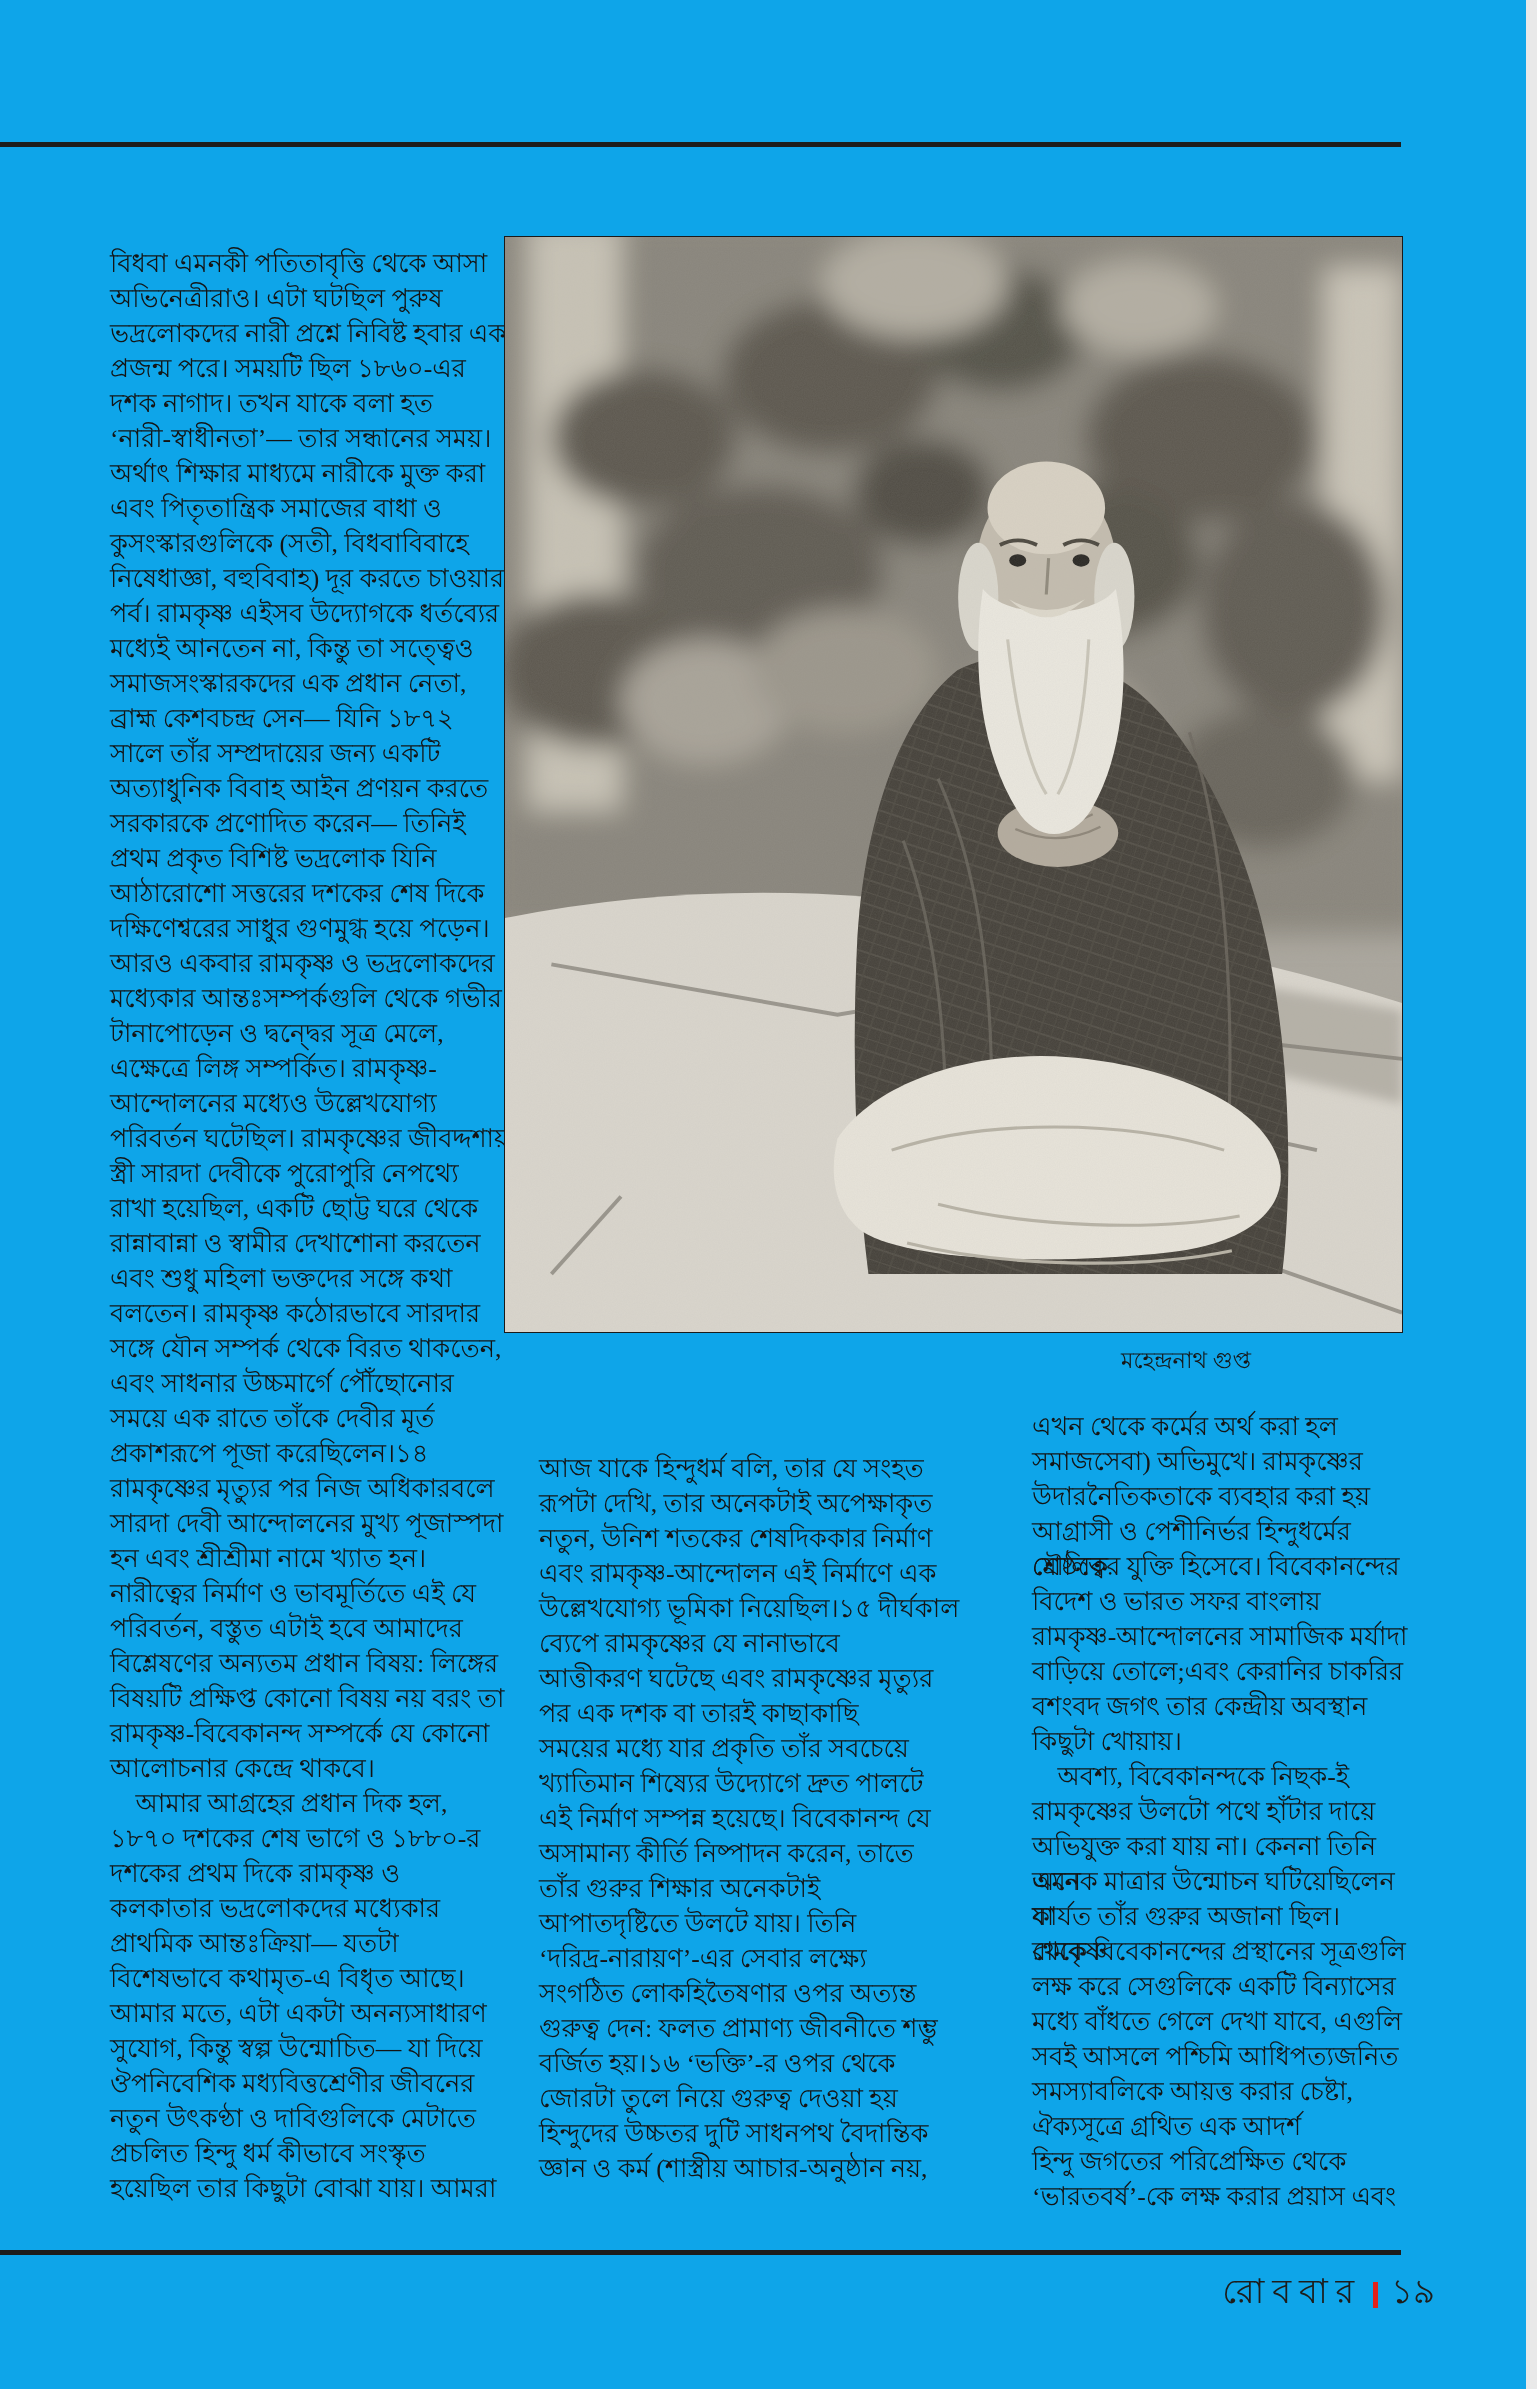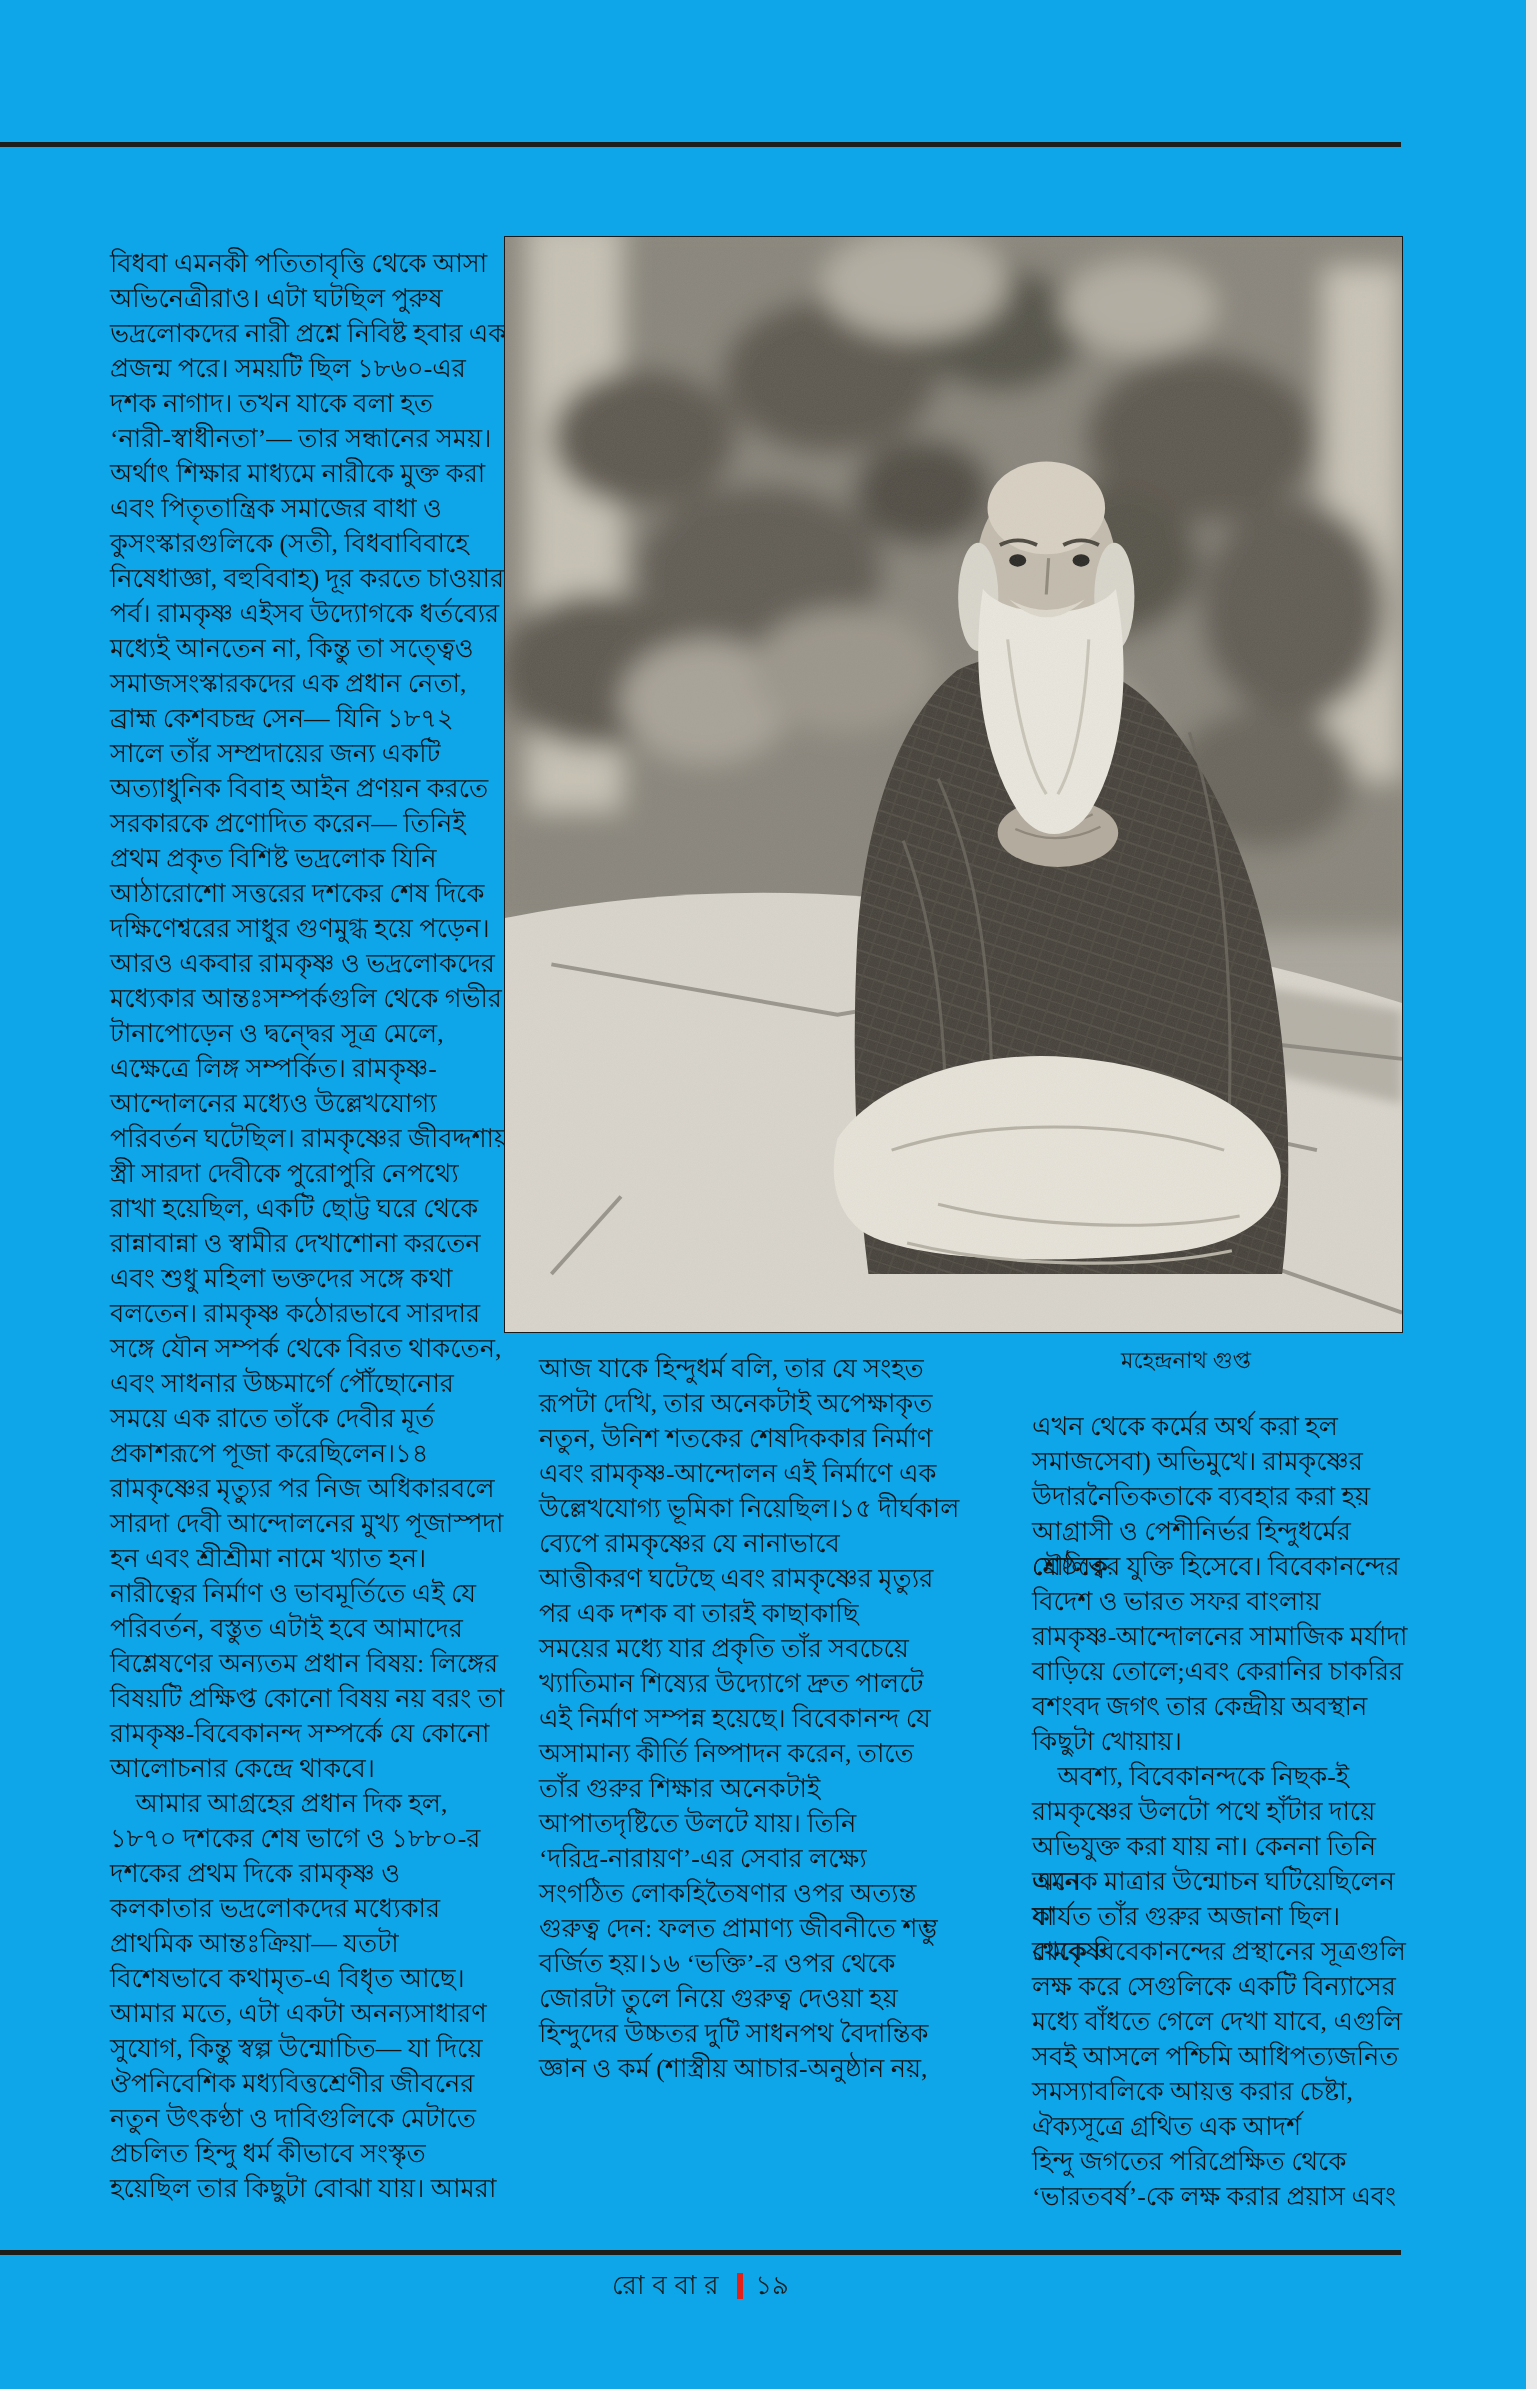--- a/index.html
+++ b/index.html
@@ -11,38 +11,39 @@
     color:#141414;
     overflow:hidden;
   }
   .rule{position:absolute;background:#1d1d1b;height:4.7px;}
   #top-rule{left:0;top:142px;width:1401px;}
   #footer-rule{left:0;top:2250px;width:1401px;}
 
   .col{position:absolute;font-size:25.6px;line-height:35px;}
   .col .line{white-space:pre-wrap;height:35px;overflow:visible;}
   #col-left{left:110px;top:246px;width:419px;}
-  #col-middle{left:539px;top:1351px;width:473px;font-family:Liberation Serif, serif;}
+  #col-middle{left:539px;top:1451px;width:473px;font-family:Liberation Serif, serif;}
   #col-right{left:1032px;top:1409px;width:380px;}
 
   #photo{
     position:absolute;left:504px;top:236px;width:899px;height:1097px;
     border:1.6px solid #1a1a1a;box-sizing:border-box;background:#b0aca3;
   }
   #photo svg{display:block;width:100%;height:100%;}
 
   #photo-caption{
     position:absolute;left:969px;top:1343px;width:434px;
     text-align:center;font-size:22.5px;color:#161616;
   }
 
   #footer{
     position:absolute;left:0;top:2265px;width:1401px;
-    text-align:center;font-size:26px;color:#1d1d1b;
+    text-align:right;font-size:34px;color:#1d1d1b;
     display:block;
+    padding-left:34px;
   }
   #footer .brand{letter-spacing:7.8px;}
   #footer .sep{
     display:inline-block;width:5.4px;height:26px;background:#e32119;
     vertical-align:-4.7px;margin:0 12.4px 0 11px;
   }
 </style>
 </head>
 <body>
 

